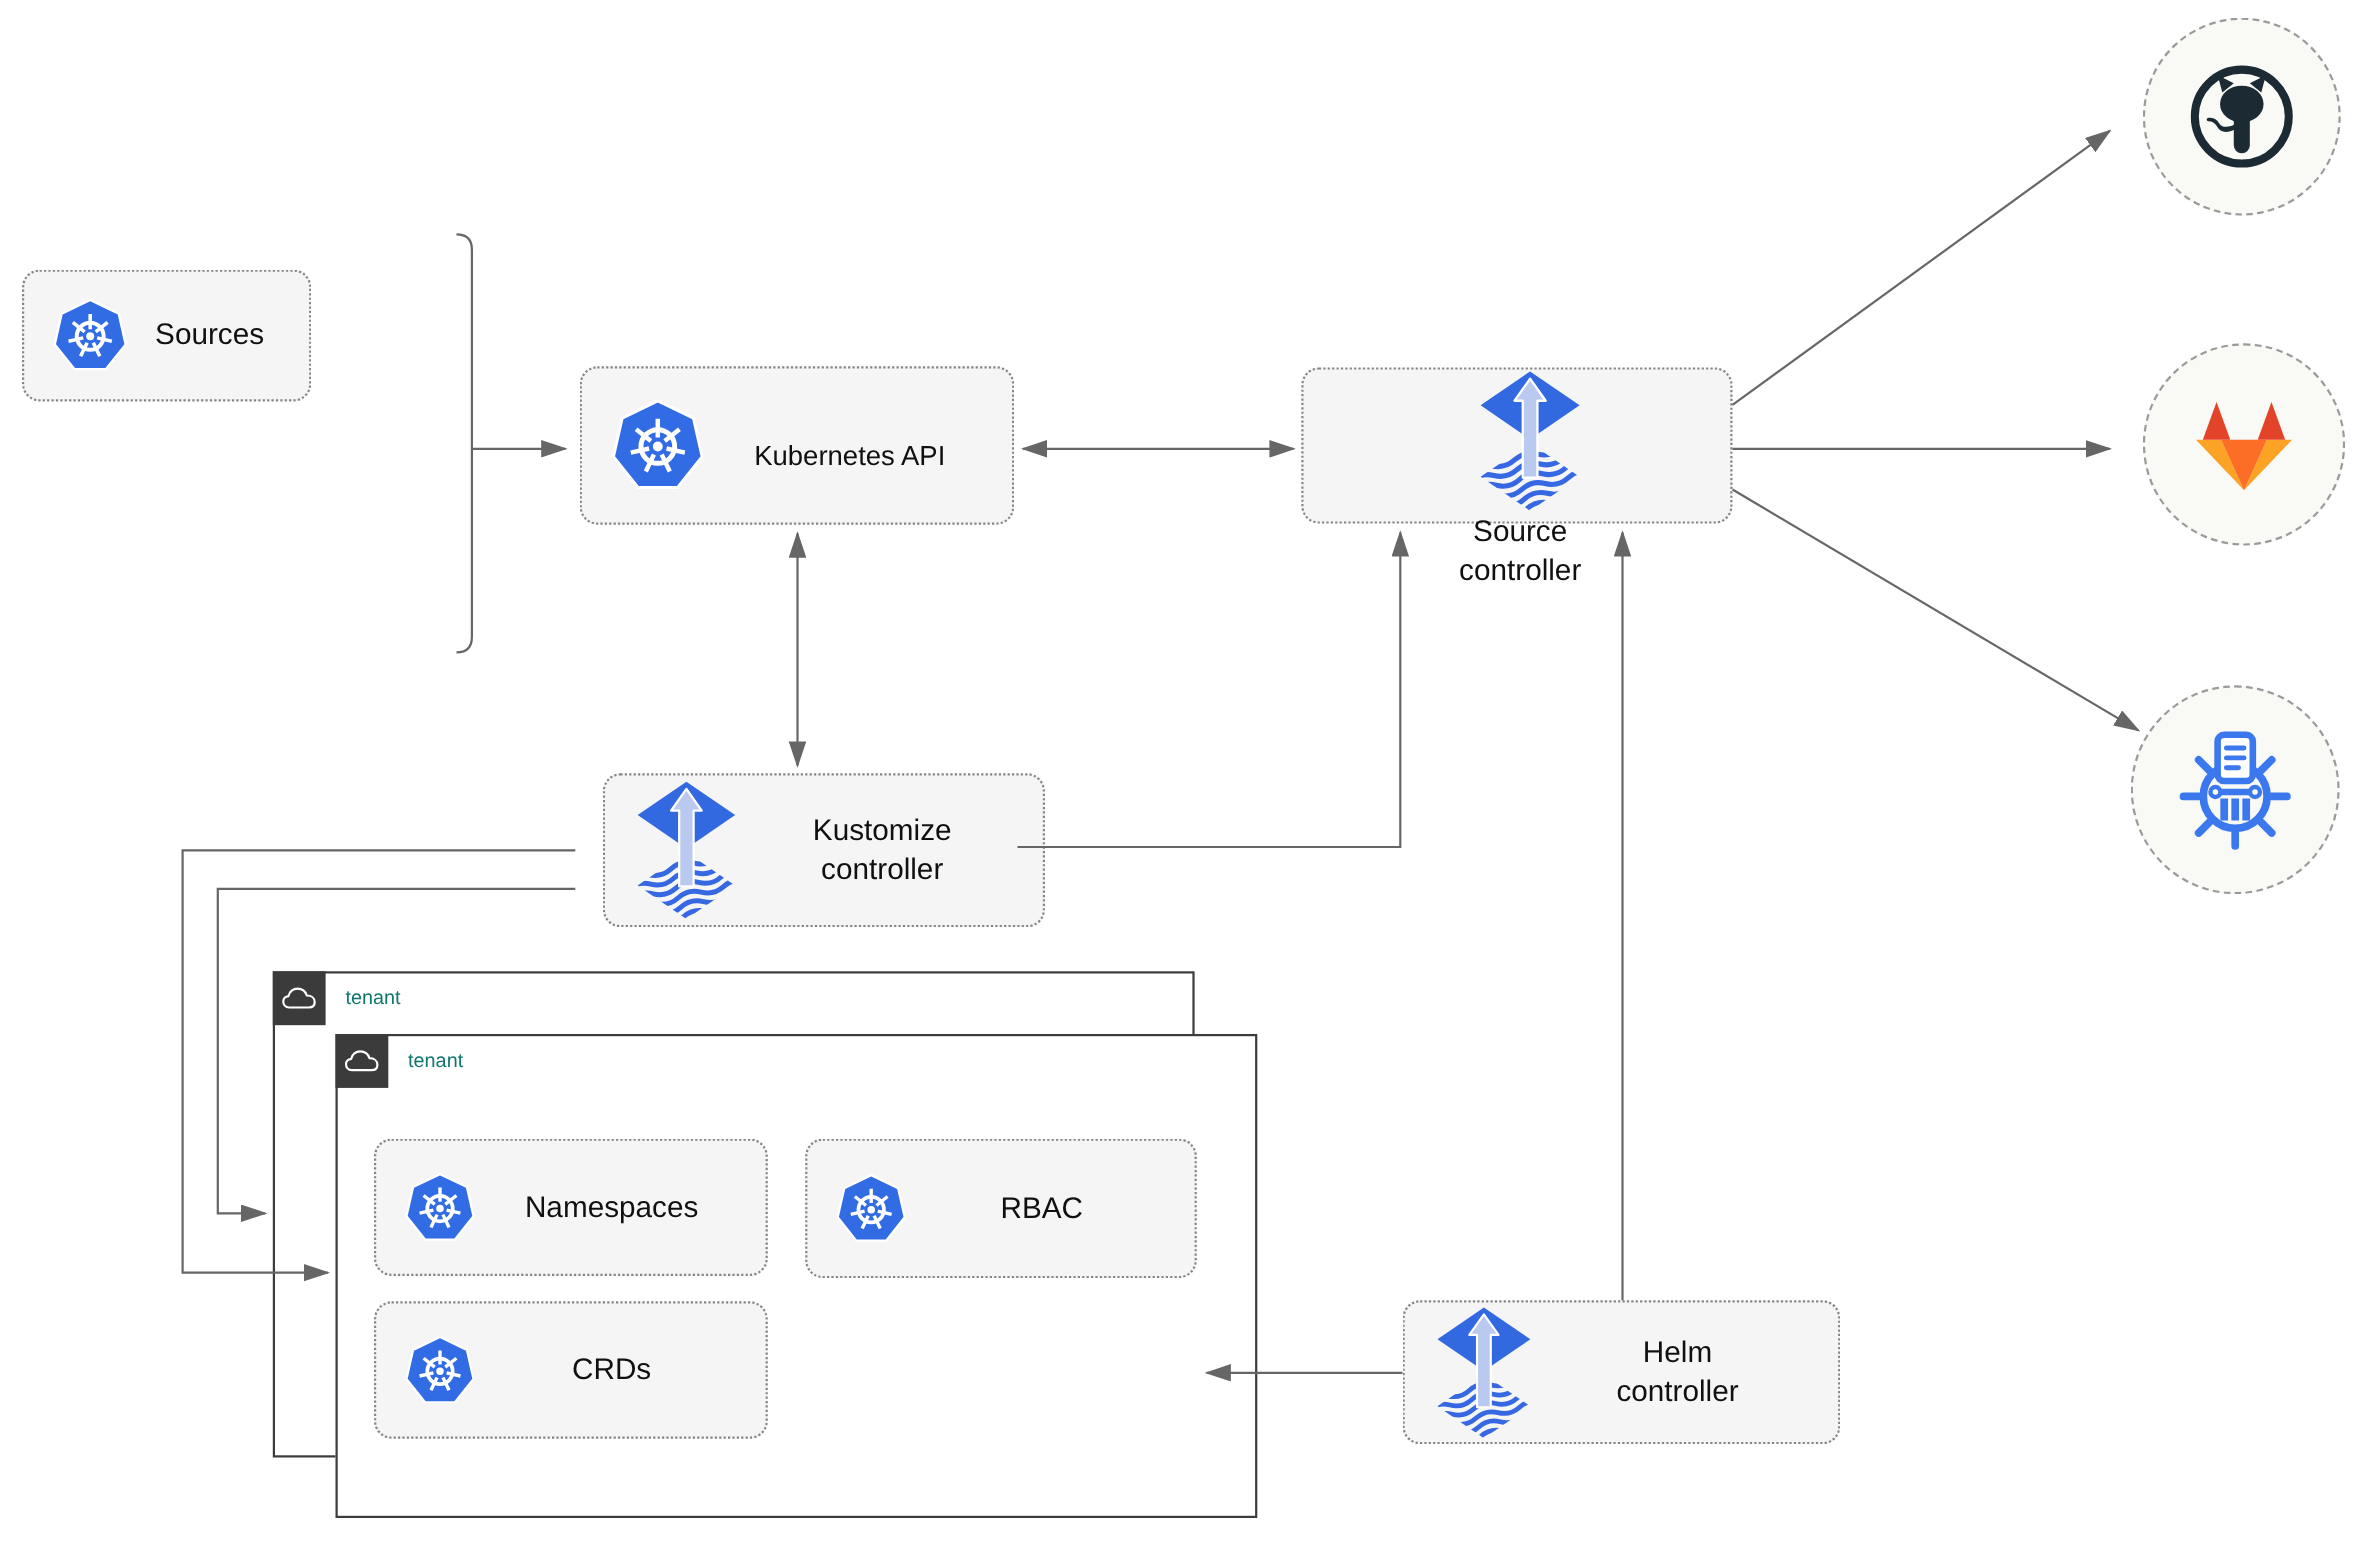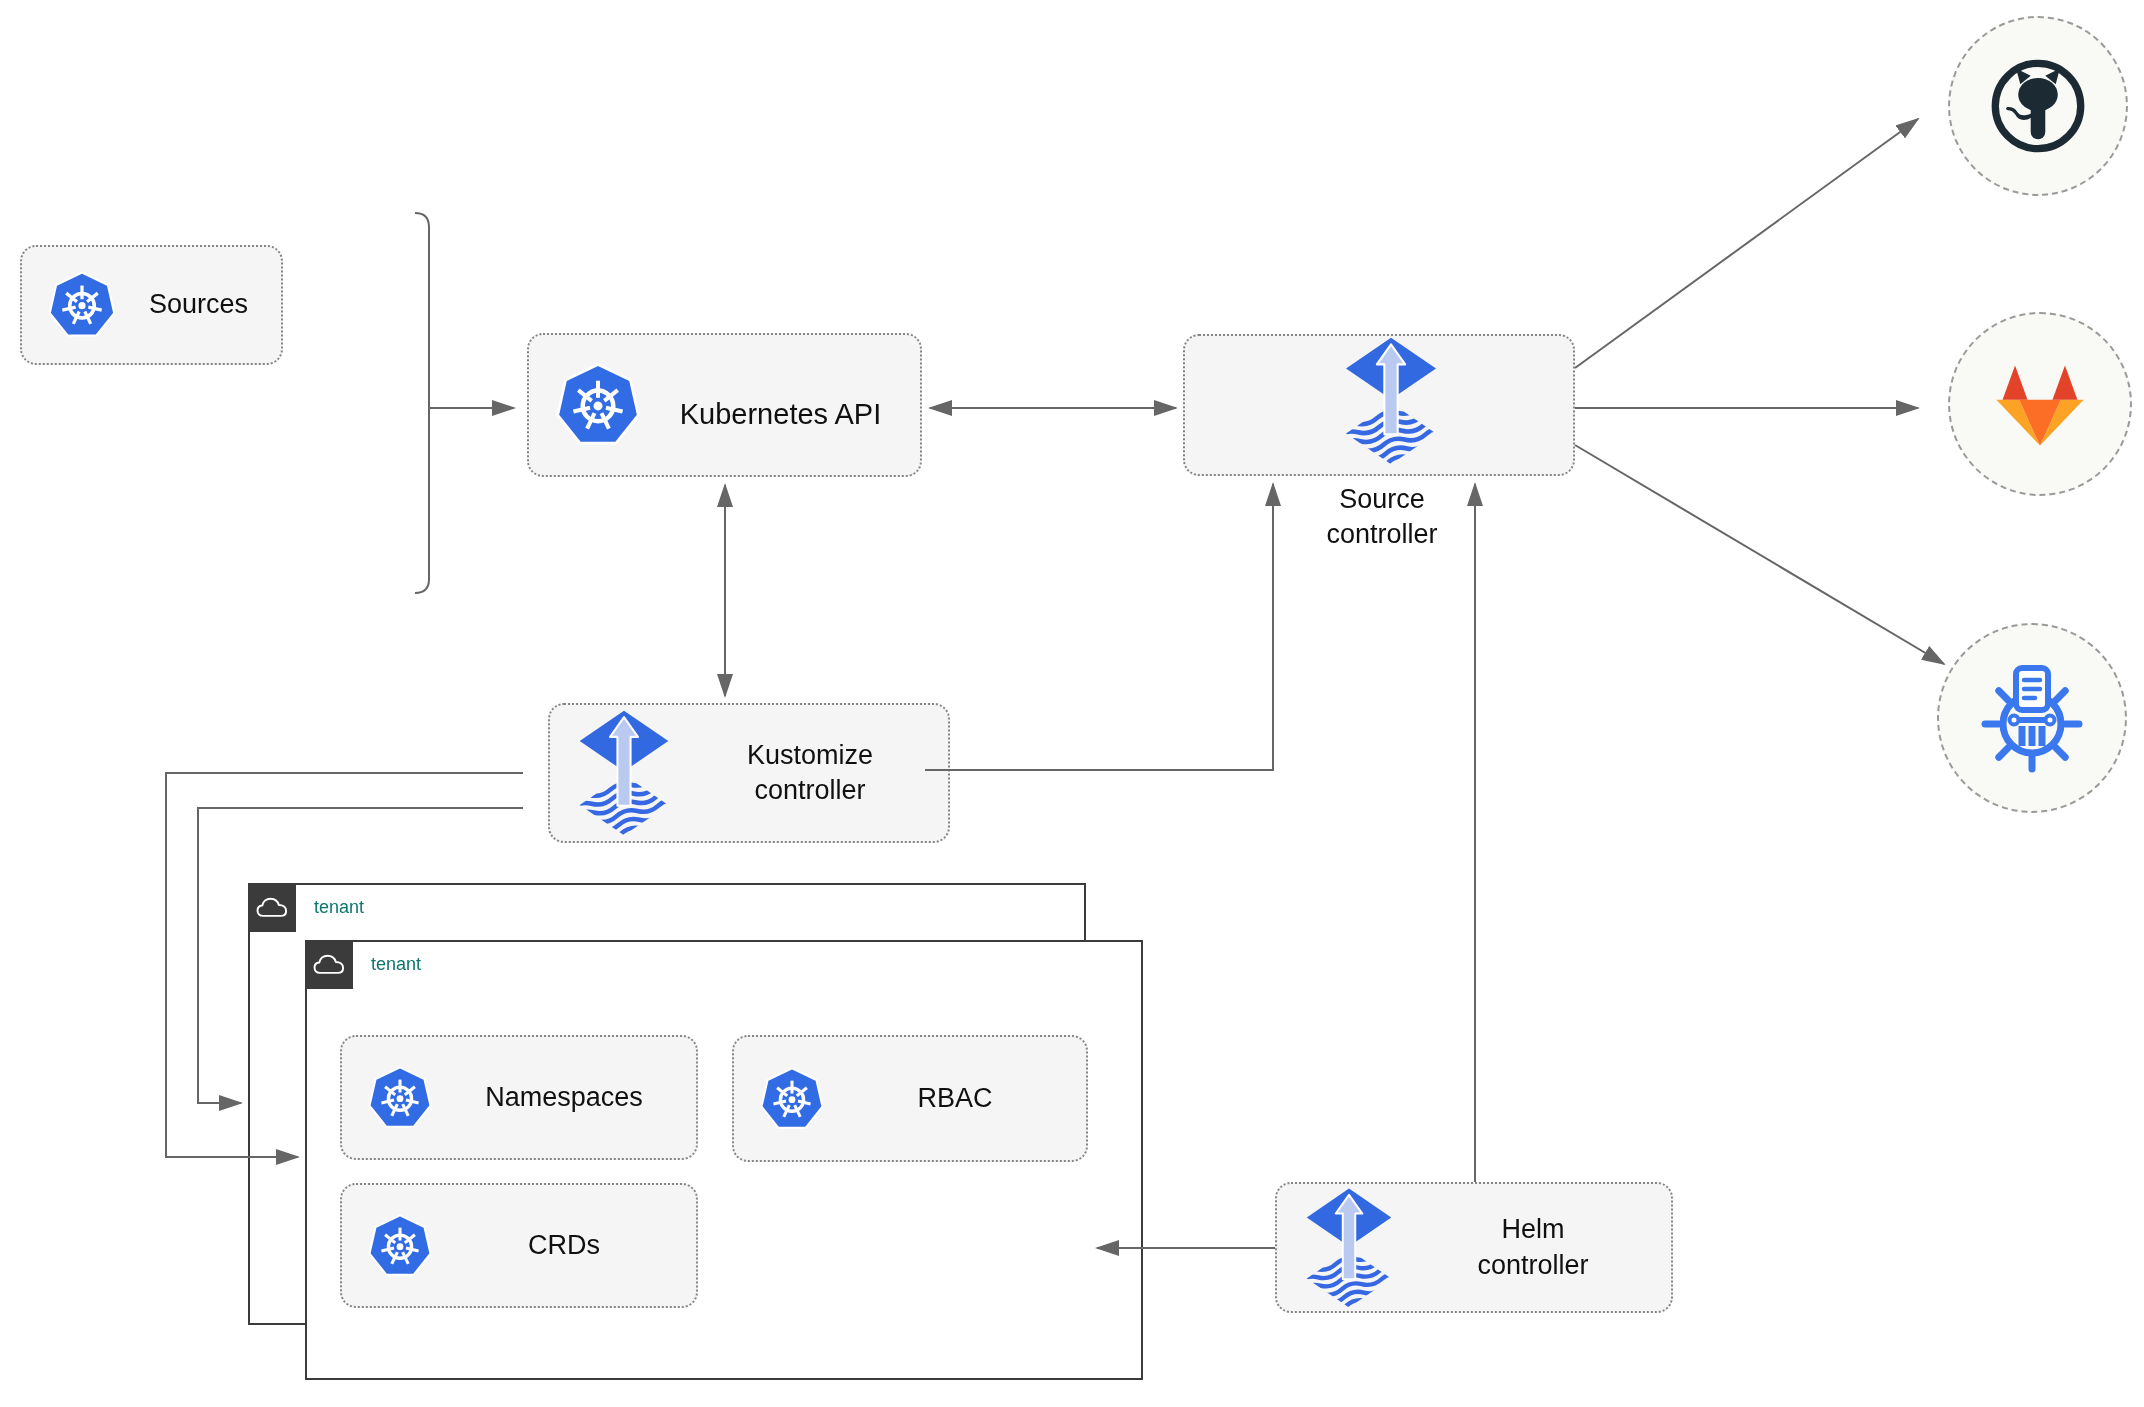--- a/index.html
+++ b/index.html
@@ -3,27 +3,27 @@
 <meta charset="utf-8">
 <style>
   html,body { margin:0; padding:0; background:#ffffff; }
   .canvas {
     position:relative; width:2144px; height:1407px; background:#ffffff;
     font-family:"Liberation Sans", sans-serif; overflow:hidden;
   }
   .box {
     position:absolute; box-sizing:border-box;
     background:#f5f5f5; border:2px dotted #858585; border-radius:16px;
-    display:flex; align-items:center; padding-left:24px; z-index:3;gap:16px;
+    display:flex; align-items:center; padding-left:24px; z-index:3;
   }
   .box .lbl {
     flex:1; text-align:center; font-size:27px; color:#101010;
     white-space:pre-line; line-height:1.3; padding-right:18px;
   }
-  .box.api .lbl { font-size:29px;margin-top:20px; }
+  .box.api .lbl { font-size:25px;margin-top:20px; }
   .ic { flex-shrink:0; display:block; }
   .circle {
     position:absolute; box-sizing:border-box; border:2.5px dashed #9a9a9a;
     border-radius:50%; background:#f9f9f6; display:flex; align-items:center;
     justify-content:center; z-index:3;
   }
   .tenant {
     position:absolute; box-sizing:border-box; background:#ffffff;
     border:2px solid #3b3b3b;
   }

